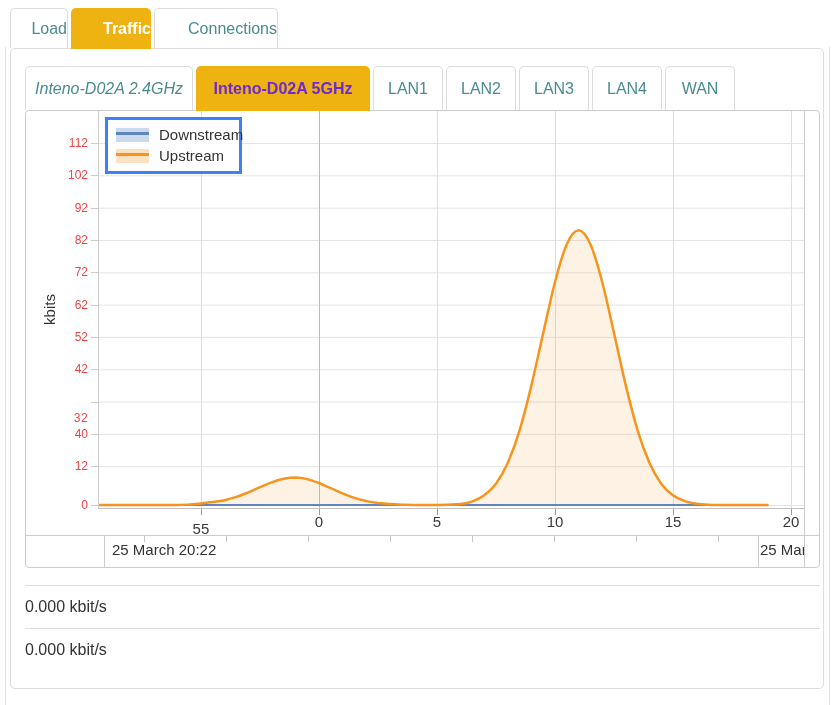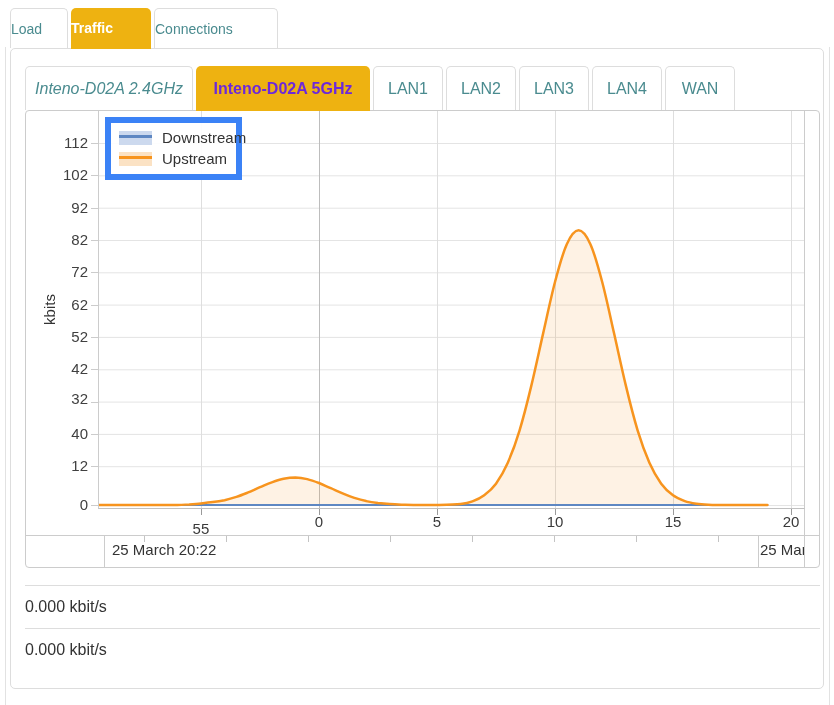--- a/index.html
+++ b/index.html
@@ -1,20 +1,20 @@
 <!DOCTYPE html>
 <html><head>
 <meta charset="utf-8">
 <style>
   html,body{margin:0;padding:0;background:#fff;}
   body{width:834px;height:705px;position:relative;font-family:"Liberation Sans",sans-serif;overflow:hidden;}
   
   #outer-frame{position:absolute;left:5px;top:47px;width:823px;height:658px;border-left:1px solid #e2e2e2;border-right:1px solid #e2e2e2;pointer-events:none;}
   
-  .tab{position:absolute;top:8px;height:40px;line-height:40px;text-align:left;font-size:14px;
+  .tab{position:absolute;top:8px;height:40px;line-height:40px;text-align:right;font-size:16px;
        background:#fff;border:1px solid #ddd;border-bottom:none;border-radius:5px 5px 0 0;
        color:#4a8b8f;box-sizing:border-box;cursor:pointer;z-index:4;}
   .tab.active{background:#eeb211;color:#fff;font-weight:bold;border:none;height:41px;line-height:41px;}
   #tab-load{left:10px;width:58px;}
   #tab-traffic{left:71px;width:80px;}
   #tab-connections{left:154px;width:124px;}
   
   #main-panel{position:absolute;left:10px;top:48px;width:814px;height:641px;border:1px solid #ddd;border-radius:5px;box-sizing:border-box;background:#fff;}
   
   .subtab{position:absolute;top:66px;height:44px;line-height:44px;text-align:center;font-size:16px;
@@ -26,27 +26,27 @@
   #subtab-2{left:373px;width:70px;}
   #subtab-3{left:446px;width:70px;}
   #subtab-4{left:519px;width:70px;}
   #subtab-5{left:592px;width:70px;}
   #subtab-6{left:665px;width:70px;}
   
   #chart-widget{position:absolute;left:25px;top:110px;width:795px;height:458px;border:1px solid #ccc;border-radius:4px;box-sizing:border-box;background:#fff;}
   #plot-area{position:absolute;left:72px;top:0;width:707px;height:398px;box-sizing:border-box;
              border-left:1px solid #ccc;border-right:1px solid #ccc;border-bottom:1px solid #c0c0c0;}
   #plot-area svg{display:block;}
-  .ytick{position:absolute;left:0;width:62px;text-align:right;font-size:15px;color:#404040;line-height:18px;}
+  .ytick{position:absolute;left:0;width:62px;text-align:right;font-size:12px;color:#ef4444;line-height:18px;}
   .ydash{position:absolute;left:65px;width:8px;height:1px;background:#ccc;}
   .xtick{position:absolute;width:40px;text-align:center;font-size:15px;color:#3a3a3a;top:402px;}
   .xdash{position:absolute;top:398px;width:1px;height:6px;background:#9a9a9a;}
   #ylab{position:absolute;left:-7px;top:190px;width:60px;text-align:center;font-size:15px;color:#333;transform:rotate(-90deg);}
   
-  #legend{position:absolute;left:79px;top:6px;width:137px;background:rgba(255,255,255,0.92);border:6px solid #3b82f6;box-sizing:border-box;padding:4px 0 5px 0;z-index:6;}
+  #legend{position:absolute;left:79px;top:6px;width:137px;background:rgba(255,255,255,0.92);border:3px solid #3b82f6;box-sizing:border-box;padding:4px 0 5px 0;z-index:6;}
   .leg-row{display:flex;align-items:center;height:21px;}
   .leg-swatch{width:33px;height:14px;margin:0 10px 0 8px;position:relative;flex:none;}
   .leg-bar{position:absolute;left:0;right:0;top:4px;height:3px;}
   .leg-label{font-size:15px;color:#333;white-space:nowrap;}
   
   .band-top{position:absolute;left:0;top:424px;width:793px;height:1px;background:#ccc;}
   .band-tick{position:absolute;top:425px;width:1px;height:6px;background:#c4c4c4;}
   .band-div{position:absolute;top:424px;width:1px;height:33px;background:#ccc;}
   #plot-right-ext{position:absolute;left:778px;top:398px;width:1px;height:59px;background:#ccc;}
   .band-text{position:absolute;top:430px;font-size:15px;color:#333;white-space:nowrap;}
@@ -124,21 +124,21 @@
   <div class="band-div" style="left:732px;"></div>
   <div id="plot-right-ext"></div>
   <div class="band-text" id="band-text-left">25 March 20:22</div>
   <div class="band-text" id="band-text-right">25 March</div>
 <div class="ytick" style="top: 385px;">0</div>
     <div class="ydash" style="top: 394px;"></div>
     <div class="ytick" style="top: 346.216px;">12</div>
     <div class="ydash" style="top: 355.216px;"></div>
     <div class="ytick" style="top: 313.896px;">40</div>
     <div class="ydash" style="top: 322.896px;"></div>
-    <div class="ytick" style="top: 279px;">32</div>
+    <div class="ytick" style="top: 299px; font-family: Liberation Mono, monospace;">32</div>
     <div class="ydash" style="top: 290.576px;"></div>
     <div class="ytick" style="top: 249.256px;">42</div>
     <div class="ydash" style="top: 258.256px;"></div>
     <div class="ytick" style="top: 216.936px;">52</div>
     <div class="ydash" style="top: 225.936px;"></div>
     <div class="ytick" style="top: 184.616px;">62</div>
     <div class="ydash" style="top: 193.616px;"></div>
     <div class="ytick" style="top: 152.296px;">72</div>
     <div class="ydash" style="top: 161.296px;"></div>
     <div class="ytick" style="top: 119.976px;">82</div>

